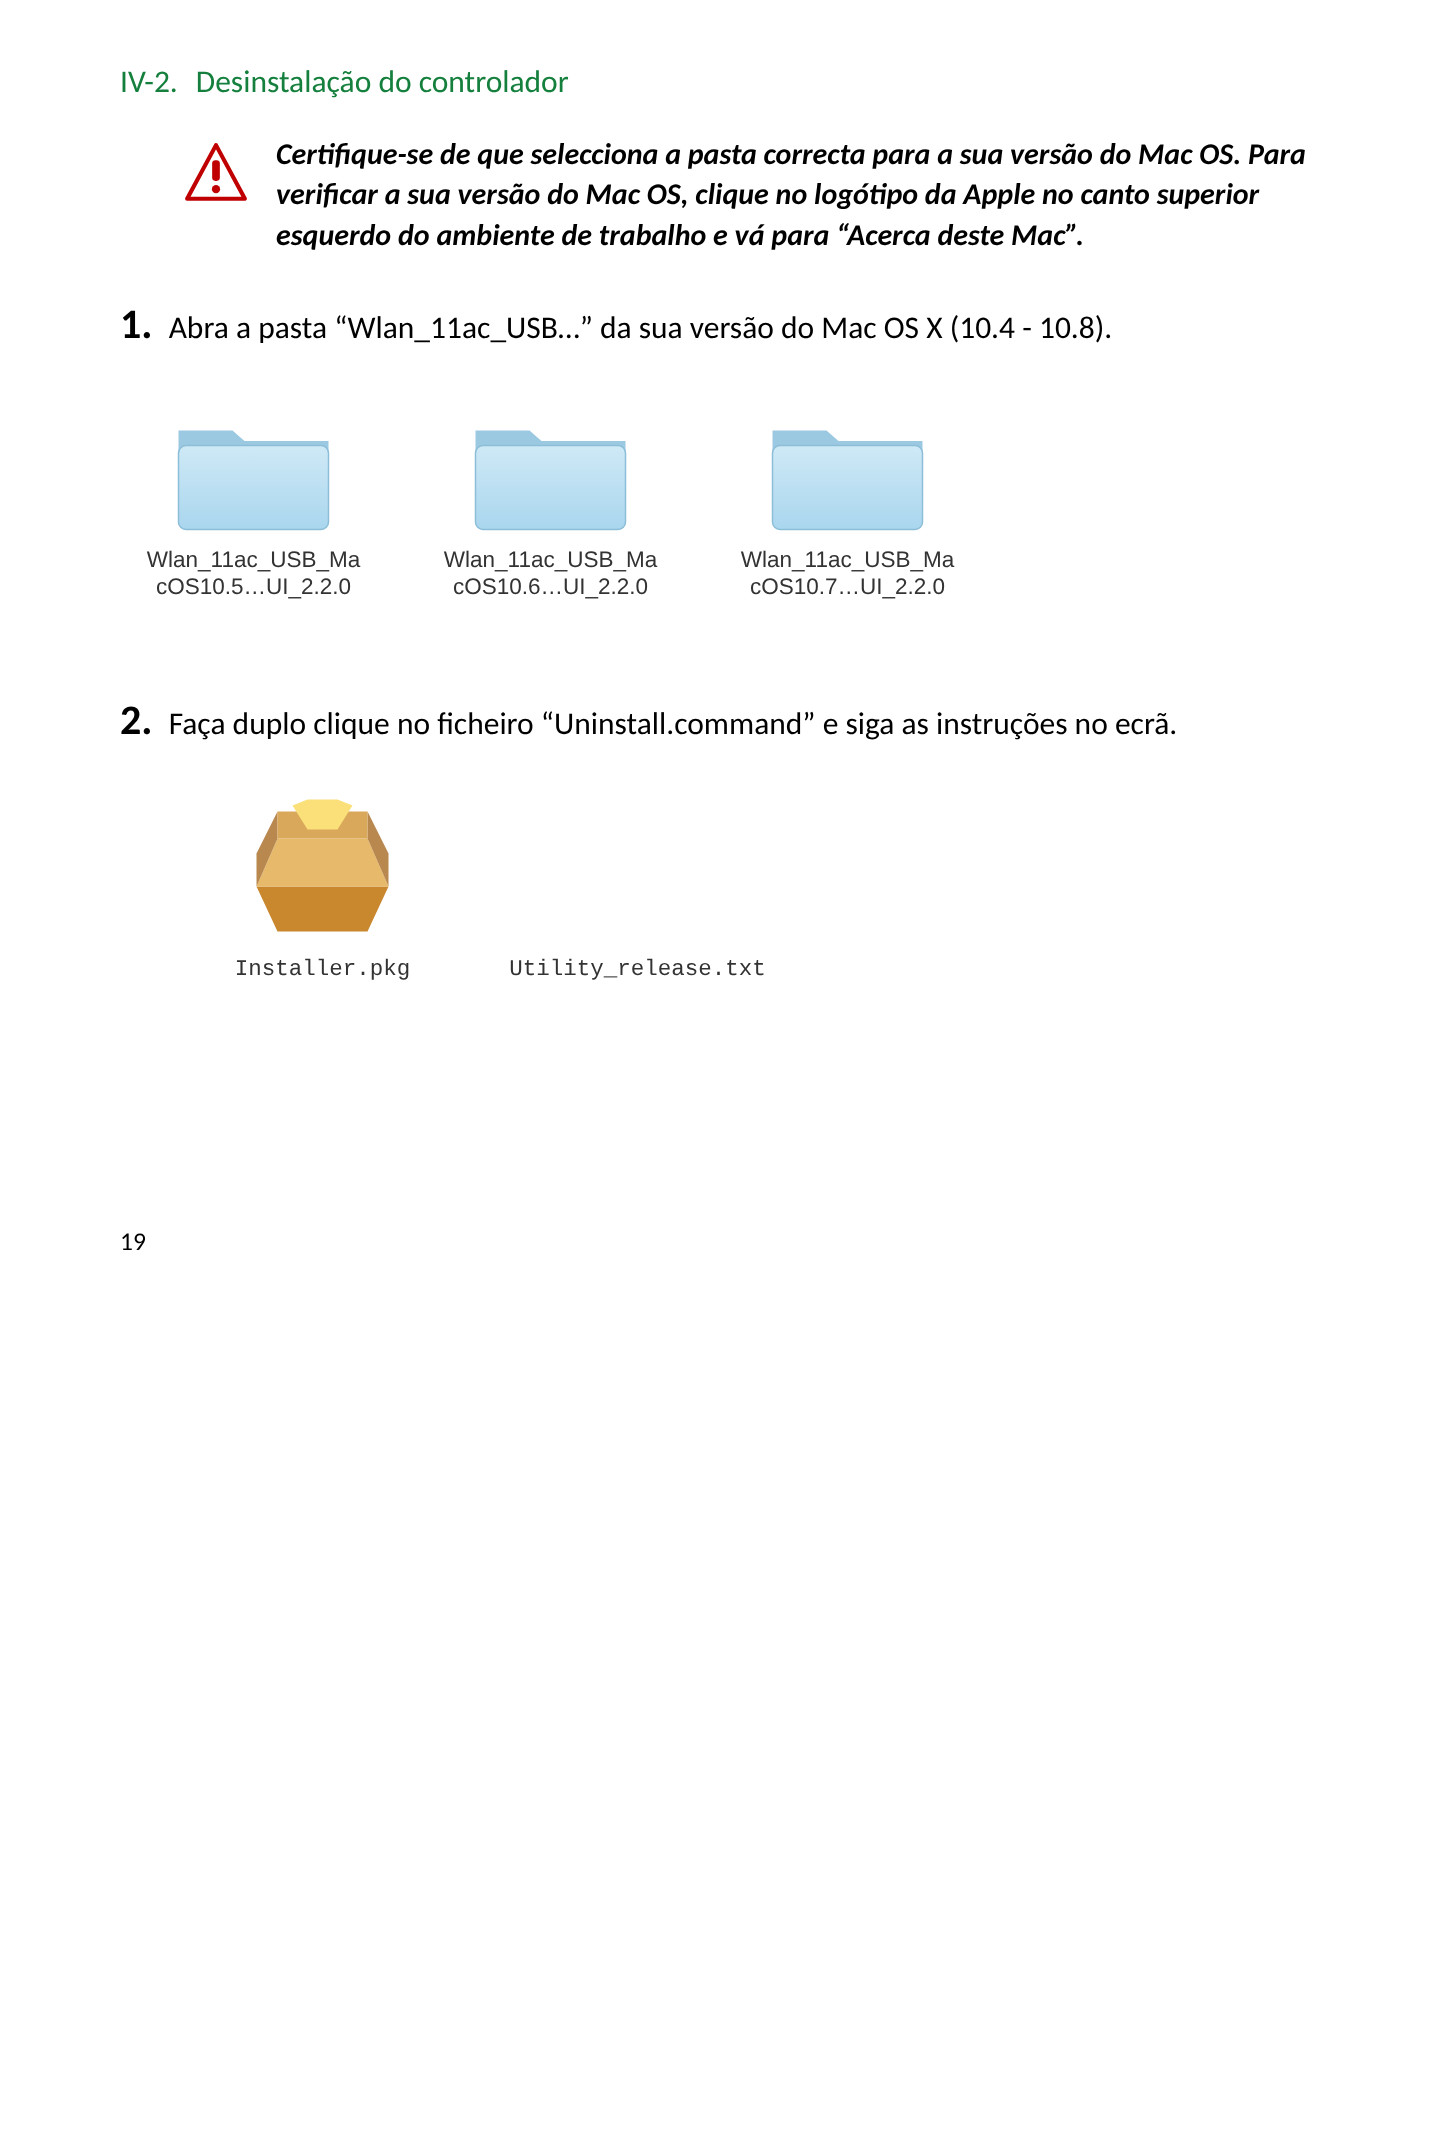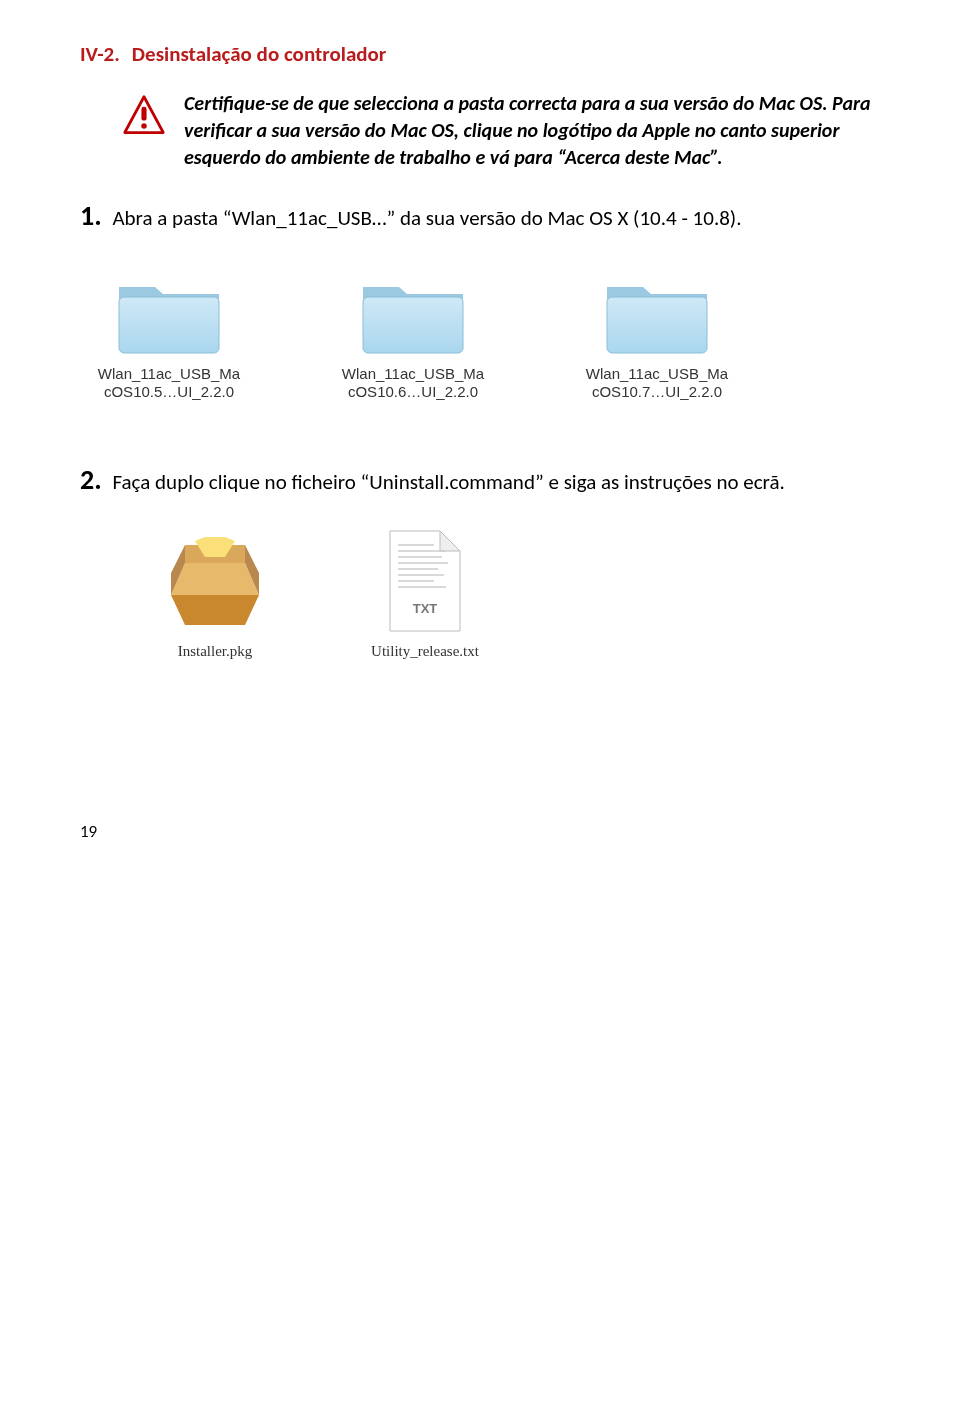--- a/index.html
+++ b/index.html
@@ -6,22 +6,22 @@
     font-family: Calibri, Arial, sans-serif;
     max-width: 960px;
     margin: 0 auto;
     padding: 40px 80px 20px 80px;
     background: #fff;
     color: #000;
     font-size: 21px;
     line-height: 1.35;
   }
   .section-heading {
-    color: #b91c1c;
-    font-weight: bold;
+    color: #15803d;
+    font-weight: normal;
     font-size: 21px;
     margin-bottom: 22px;
   }
   .section-heading .num {
     margin-right: 12px;
   }
   .warning-block {
     display: flex;
     align-items: flex-start;
     gap: 18px;
@@ -45,21 +45,21 @@
     font-size: 21px;
     margin: 0 0 30px 0;
   }
   .step .step-num {
     font-weight: bold;
     font-size: 28px;
     margin-right: 6px;
   }
   .folder-row {
     display: flex;
-    gap: 94px;
+    gap: 48px;
     margin: 40px 0 60px 14px;
   }
   .folder-item {
     display: flex;
     flex-direction: column;
     align-items: center;
     width: 150px;
   }
   .folder-icon {
     width: 110px;
@@ -83,21 +83,21 @@
     display: flex;
     flex-direction: column;
     align-items: center;
     width: 150px;
   }
   .file-label {
     font-size: 15px;
     color: #333;
     text-align: center;
     margin-top: 8px;
-    font-family: Liberation Serif, serif;
+    font-family: Liberation Mono, monospace;
   }
   .pkg-icon { width: 100px; height: 100px; }
   .doc-icon { width: 82px; height: 104px; position: relative; }
   .circle-highlight {
     position: relative;
   }
   .circle-highlight::before {
     content: "";
     position: absolute;
     left: -28px;
@@ -201,35 +201,18 @@
         <polygon points="80,30 94,62 94,40 80,12" fill="#B8884F"></polygon>
         <polygon points="20,12 80,12 80,30 20,30" fill="#D9A85A"></polygon>
         <polygon points="30,8 40,4 60,4 70,8 60,24 40,24" fill="#FBE07A"></polygon>
       </svg>
     </div>
     <div class="file-label">Installer.pkg</div>
   </div>
 
 
   <div class="file-item">
-    <div class="doc-icon">
-      <svg viewBox="0 0 82 104">
-        <path d="M6 2 h50 l20 20 v80 H6 z" fill="#fff" stroke="#BBB" stroke-width="1"></path>
-        <path d="M56 2 v20 h20 z" fill="#EEE" stroke="#BBB" stroke-width="1"></path>
-        <g stroke="#CCC" stroke-width="1.5">
-          <line x1="14" y1="16" x2="50" y2="16"></line>
-          <line x1="14" y1="22" x2="62" y2="22"></line>
-          <line x1="14" y1="28" x2="58" y2="28"></line>
-          <line x1="14" y1="34" x2="64" y2="34"></line>
-          <line x1="14" y1="40" x2="54" y2="40"></line>
-          <line x1="14" y1="46" x2="60" y2="46"></line>
-          <line x1="14" y1="52" x2="50" y2="52"></line>
-          <line x1="14" y1="58" x2="62" y2="58"></line>
-        </g>
-        <text x="41" y="84" text-anchor="middle" font-size="13" font-weight="bold" fill="#777" font-family="Arial">TXT</text>
-      </svg>
-    </div>
     <div class="file-label">Utility_release.txt</div>
   </div>
 
 </div>
 
 <div class="page-number">19</div>
 
 </body></html>

